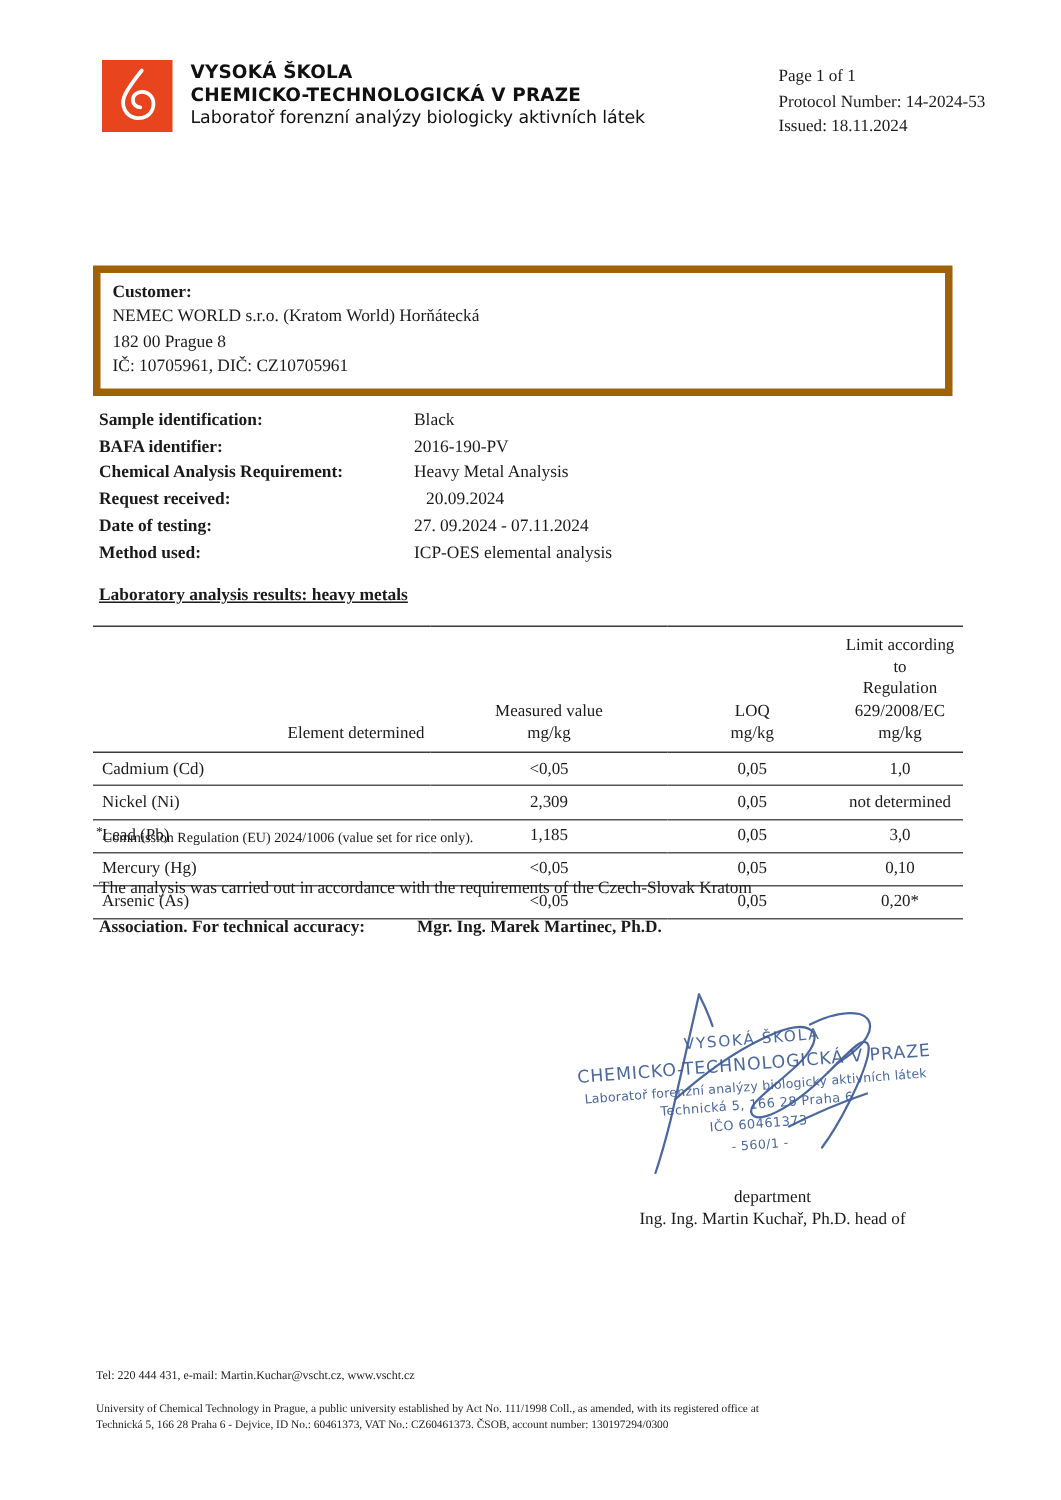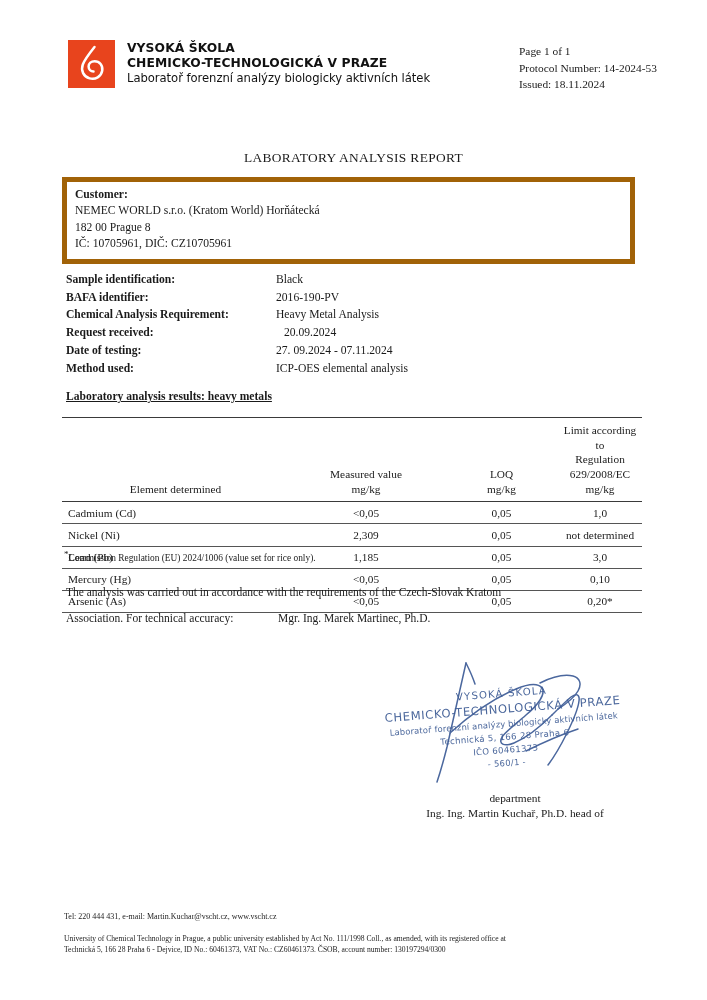--- a/index.html
+++ b/index.html
@@ -134,21 +134,21 @@
   }
   .results-table thead tr {
     border-top: 1.3px solid #3a3a3a;
     border-bottom: 1px solid #3a3a3a;
   }
   .results-table thead th {
     padding: 5px 4px 5px 4px;
     vertical-align: bottom;
     line-height: 1.3;
   }
-  .results-table thead th.c0 { text-align: center; padding-left: 6px; width: 215px; }
+  .results-table thead th.c0 { text-align: right; padding-left: 6px; width: 215px; }
   .results-table thead th.c1 { text-align: center; width: 150px; }
   .results-table thead th.c2 { text-align: center; width: 105px; }
   .results-table thead th.c3 { text-align: center; }
   .results-table tbody tr { border-bottom: .8px solid #555; }
   .results-table tbody td {
     padding: 3.5px 4px;
     line-height: 1.25;
   }
   .results-table tbody td.c0 { text-align: left; padding-left: 6px; }
   .results-table tbody td.c1,
@@ -174,20 +174,21 @@
     top: 586px;
     font-size: 11.5px;
   }
   .statement2 {
     position: absolute;
     left: 66px;
     top: 612px;
     width: 520px;
     font-size: 11.5px;
     display: flex;
+    font-weight: bold;
   }
   .statement2 .s-label { width: 212px; flex: 0 0 auto; }
   .statement2 .s-person { flex: 1 1 auto; }
 
   
   .stamp {
     position: absolute;
     left: 378px;
     top: 660px;
     width: 250px;
@@ -289,21 +290,20 @@
       <div class="logo-line3">Laboratoř forenzní analýzy biologicky aktivních látek</div>
     </div>
   </div>
 
   <div class="doc-meta">
     <div>Page 1 of 1</div>
     <div>Protocol Number: 14-2024-53</div>
     <div>Issued: 18.11.2024</div>
   </div>
 
-  <div class="report-title">LABORATORY ANALYSIS REPORT</div>
 
   <div class="customer-box">
     <div class="c-label">Customer:</div>
     <div>NEMEC WORLD s.r.o. (Kratom World) Horňátecká</div>
     <div>182 00 Prague 8</div>
     <div>IČ: 10705961, DIČ: CZ10705961</div>
   </div>
 
   <div class="sample-info">
     <div class="sample-row">

